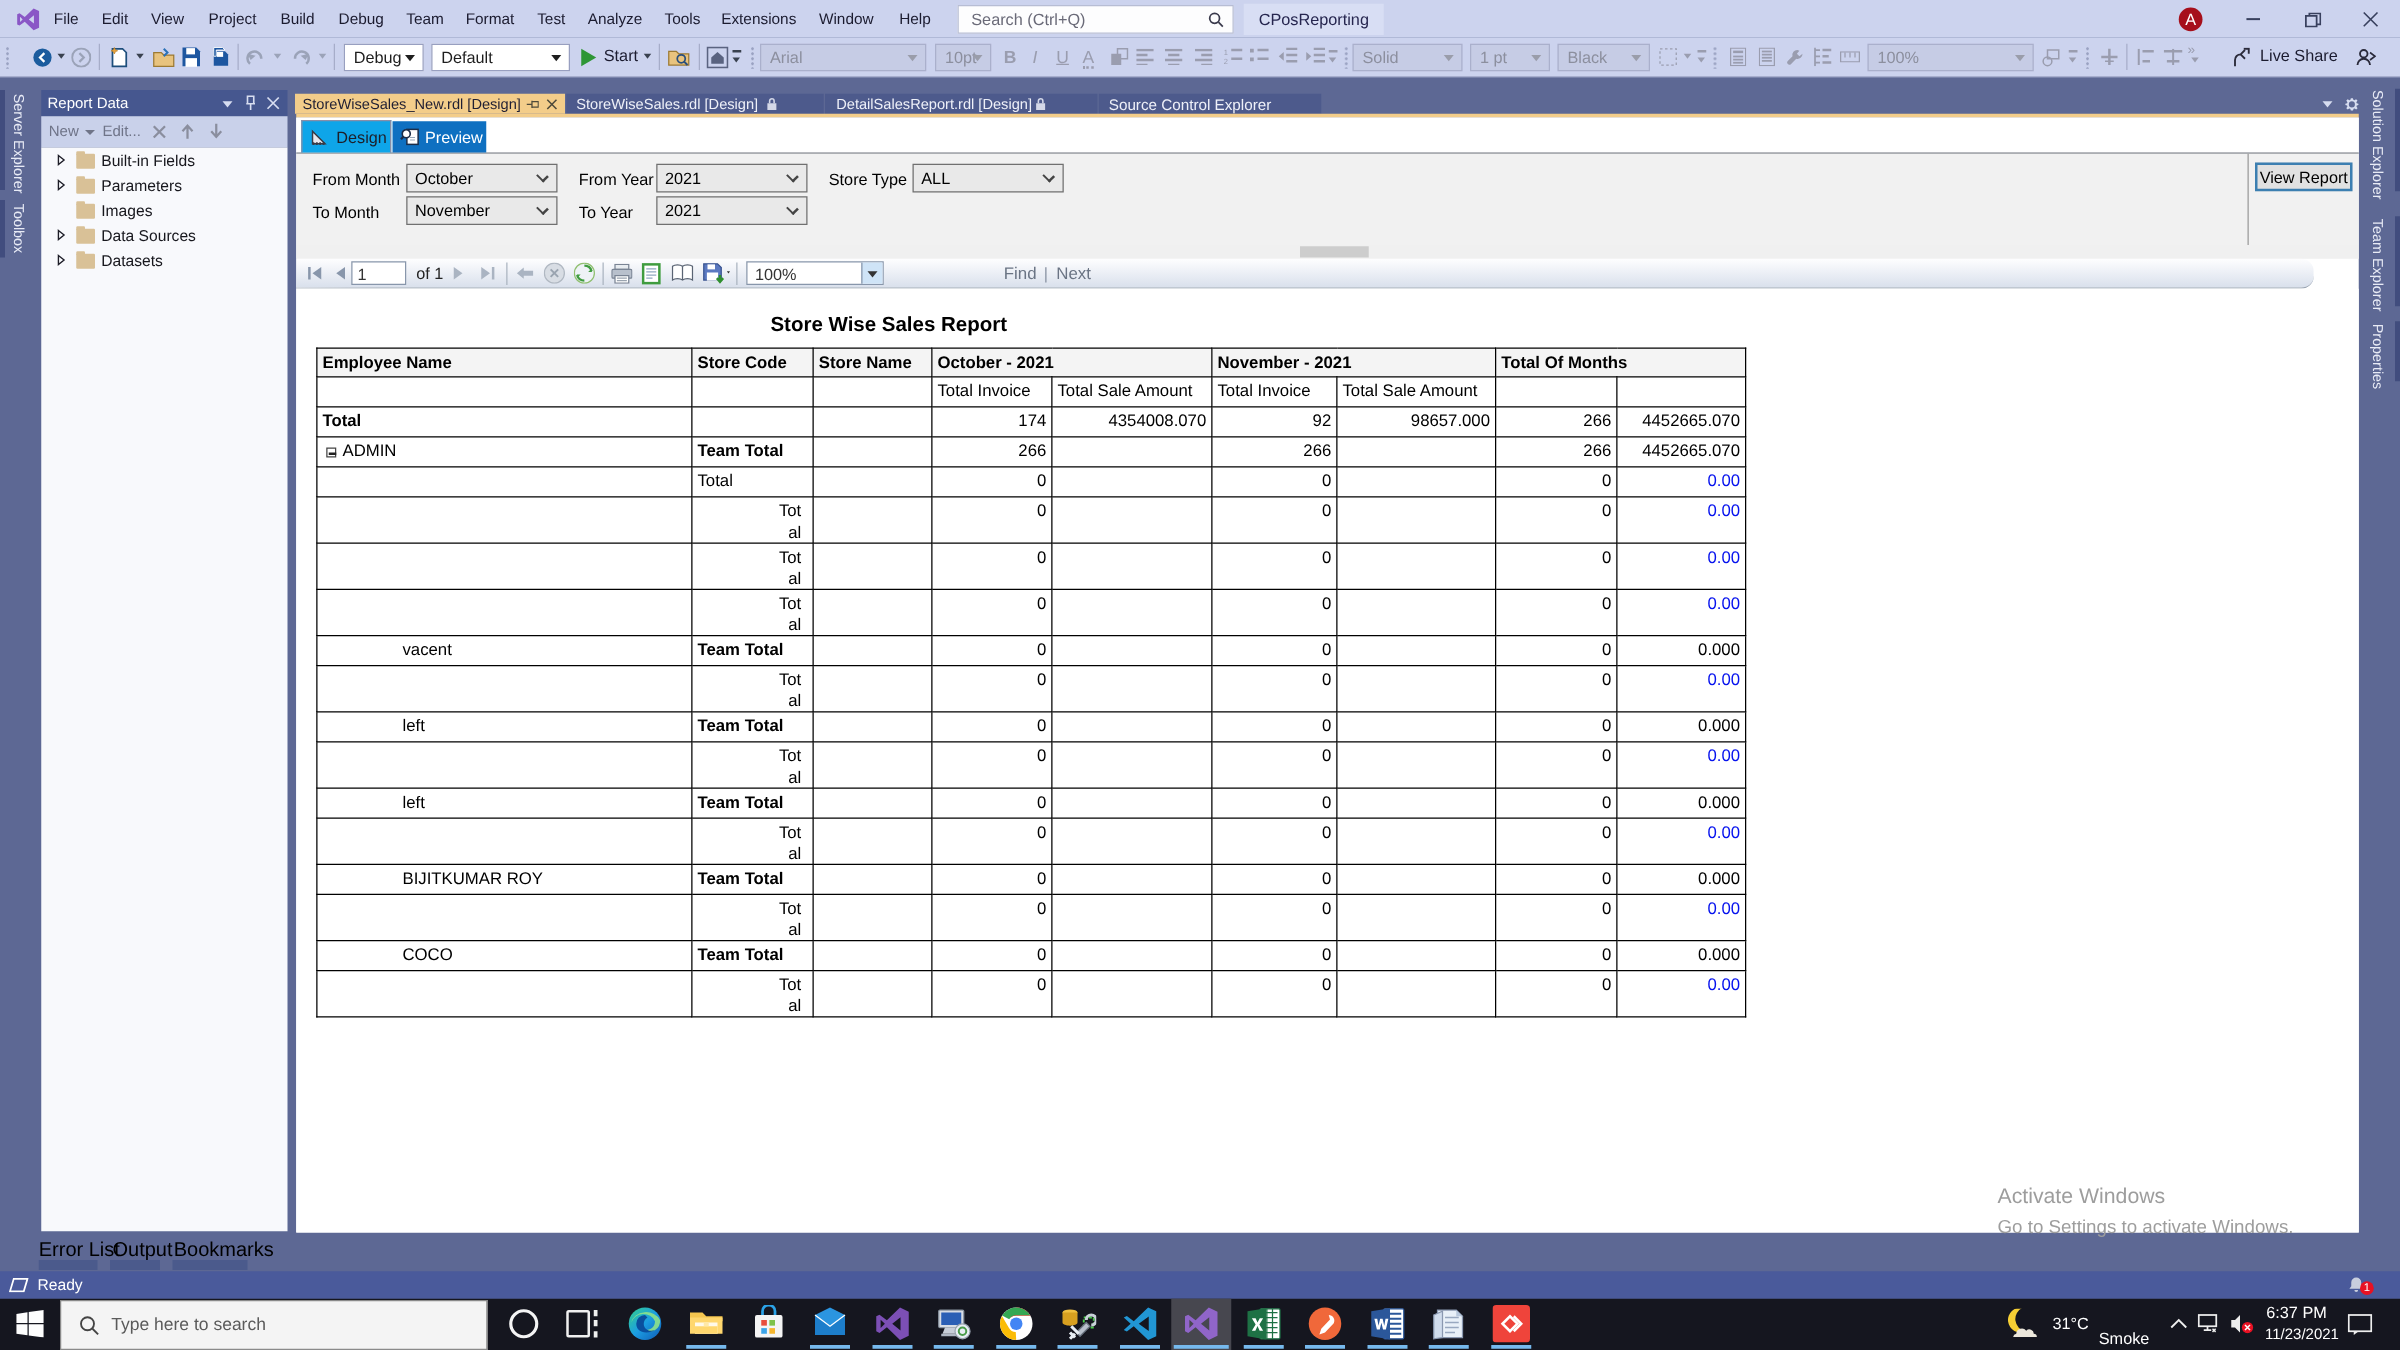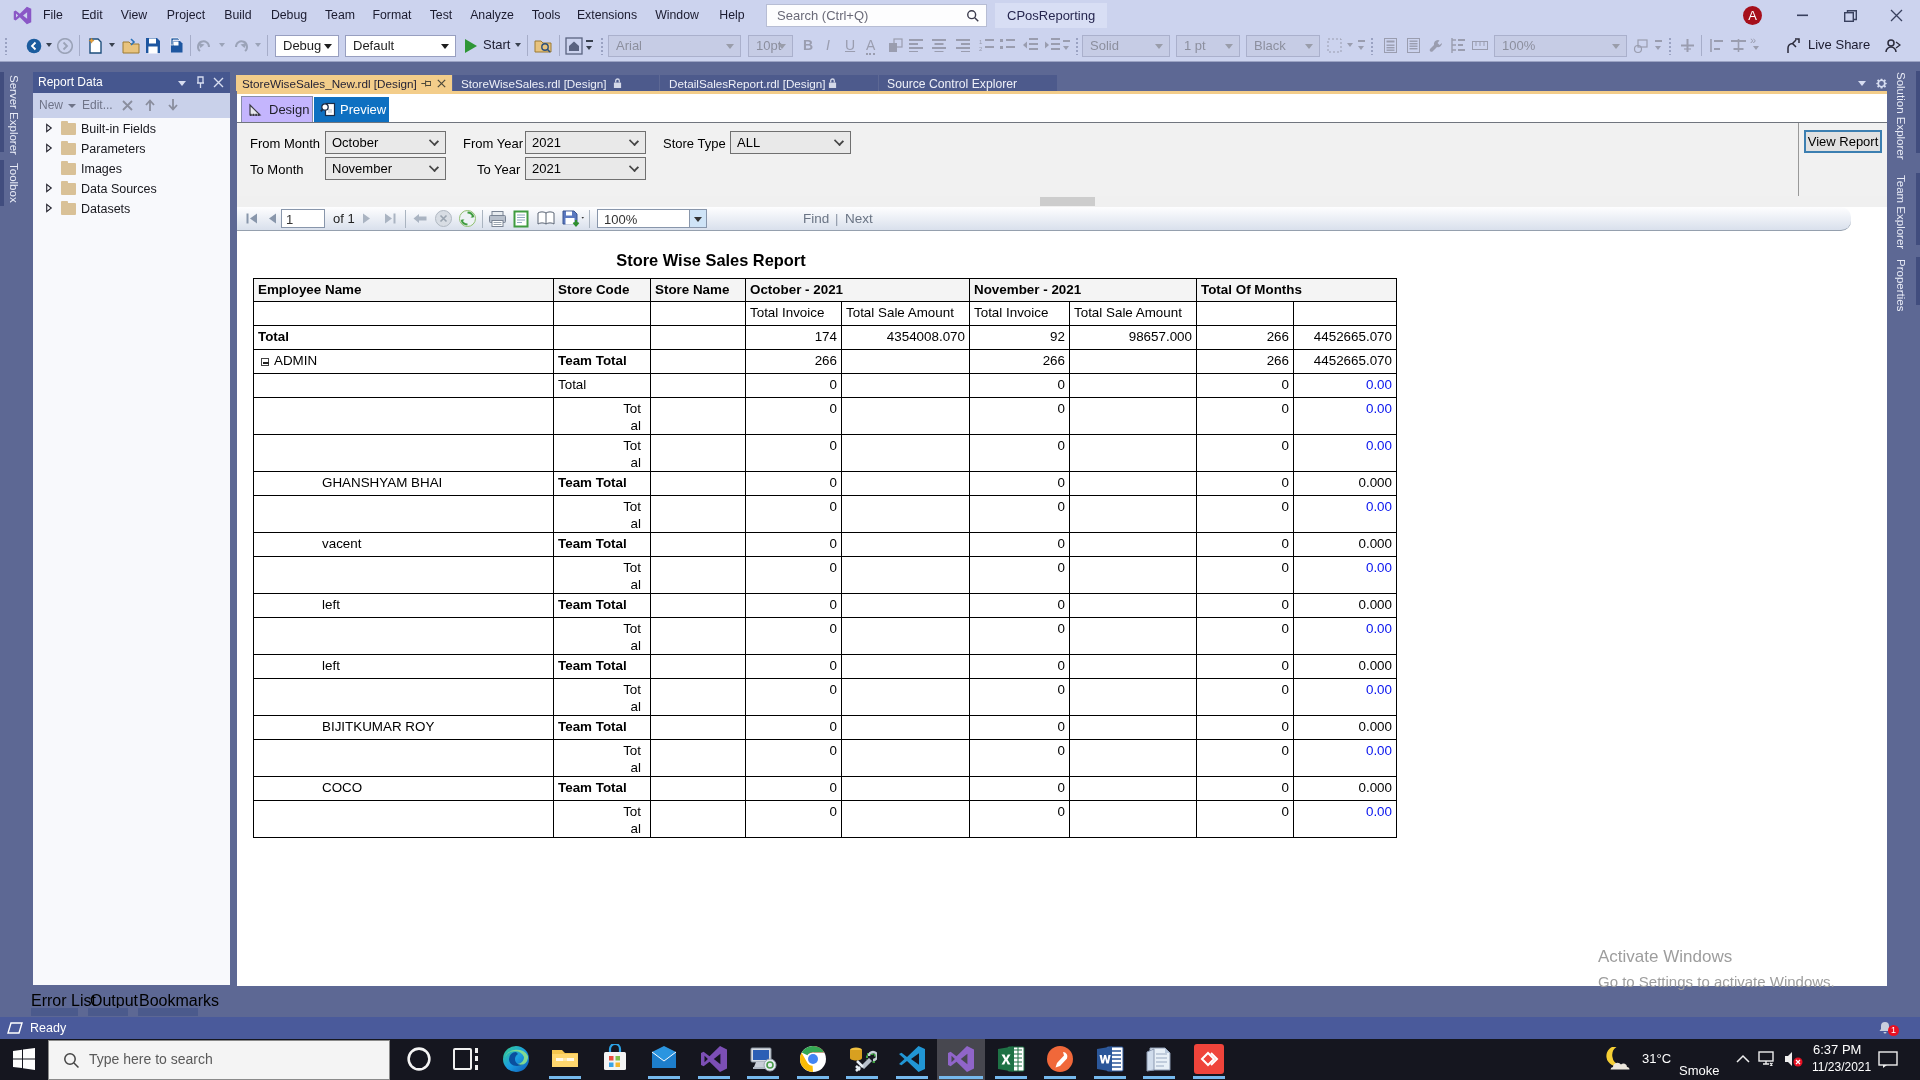--- a/index.html
+++ b/index.html
@@ -459,21 +459,21 @@
   </div>
   <div class="abs" style="left:1858px;top:19px;border-left:4px solid transparent;border-right:4px solid transparent;border-top:5px solid #d7ddf0"></div>
   <svg class="abs" style="left:1875px;top:15px" width="13" height="13" viewBox="0 0 16 16">
       <path fill="#d7ddf0" d="M8 5 a3 3 0 1 0 0 6 a3 3 0 0 0 0-6zm6.5 3.6 l-1.7 0.6 -0.3 1 1.1 1.5 -1.4 1.4 -1.5-1.1 -1 0.3 -0.6 1.7 H7 l-0.6-1.7 -1-0.3 -1.5 1.1 -1.4-1.4 1.1-1.5 -0.3-1 -1.7-0.6 V7.4 l1.7-0.6 0.3-1 L2.5 4.3 3.9 2.9 5.4 4 l1-0.3 L7 2 h2 l0.6 1.7 1 0.3 1.5-1.1 1.4 1.4 -1.1 1.5 0.3 1 1.7 0.6z"></path>
     </svg>
 
   <div id="doc">
     <div id="docwhite"></div>
     <div id="orangestrip"></div>
     <div id="dptabs"></div>
-    <div class="abs" style="left:4px;top:21px;width:72px;height:26px;background:#c4b5fd;border:1px solid #888ea8;border-bottom:0;z-index:2">
+    <div class="abs" style="left:4px;top:21px;width:72px;height:26px;background:#0ea5e9;border:1px solid #888ea8;border-bottom:0;z-index:2">
       <svg class="abs" style="left:7px;top:5px" width="14" height="14" viewBox="0 0 14 14">
           <path d="M1 13 L1 3 L11 13 Z" fill="#e8e8ee" stroke="#3a3a44" stroke-width="1.2"></path>
           <path d="M1 13 h10" stroke="#3a3a44" stroke-width="2.4" stroke-dasharray="1.5 1.2"></path>
         </svg>
       <span style="position:absolute;left:27px;top:5px;font-size:13px;color:#1e1e28">Design</span>
     </div>
     <div class="abs" style="left:77px;top:22px;width:75px;height:25px;background:#0e70c1;z-index:2">
       <svg class="abs" style="left:6px;top:4px" width="16" height="16" viewBox="0 0 16 16">
           <rect x="5.5" y="2.5" width="9" height="12" fill="#fff" stroke="#1a2c48" stroke-width="1.2"></rect>
           <path d="M8 9 h4 M8 11 h4" stroke="#9ab" stroke-width="0.8"></path>
@@ -496,21 +496,21 @@
       <span class="plabel" style="left:426px;top:13px">Store Type</span>
       <div class="pcombo" style="left:493px;top:8px;width:121px">
           <span class="txt">ALL</span>
           <span class="car"></span>
         </div>
       <span class="plabel" style="left:13px;top:39px">To Month</span>
       <div class="pcombo" style="left:88px;top:34px;width:121px">
           <span class="txt">November</span>
           <span class="car"></span>
         </div>
-      <span class="plabel" style="left:240px;top:39px">To Year</span>
+      <span class="plabel" style="left:226px;top:39px">To Year</span>
       <div class="pcombo" style="left:288px;top:34px;width:121px">
           <span class="txt">2021</span>
           <span class="car"></span>
         </div>
       <div class="abs" style="left:1561px;top:0;width:1px;height:73px;background:#999"></div>
       <div id="viewreport">View Report</div>
     </div>
     <div id="scrollstrip">
         <div id="scrollthumb"></div>
       </div>
@@ -662,31 +662,20 @@
               <td></td>
               <td class="r" style="white-space:normal;line-height:16.5px;padding-right:9px">Tot<br>al</td>
               <td></td>
               <td class="r">0</td>
               <td></td>
               <td class="r">0</td>
               <td></td>
               <td class="r">0</td>
               <td class="blue">0.00</td>
             </tr>
-        <tr style="height:24px">
-              <td style="padding-left:68px">GHANSHYAM BHAI</td>
-              <td class="b">Team Total</td>
-              <td></td>
-              <td class="r">0</td>
-              <td></td>
-              <td class="r">0</td>
-              <td></td>
-              <td class="r">0</td>
-              <td class="r">0.000</td>
-            </tr>
         <tr style="height:37px">
               <td></td>
               <td class="r" style="white-space:normal;line-height:16.5px;padding-right:9px">Tot<br>al</td>
               <td></td>
               <td class="r">0</td>
               <td></td>
               <td class="r">0</td>
               <td></td>
               <td class="r">0</td>
               <td class="blue">0.00</td>

